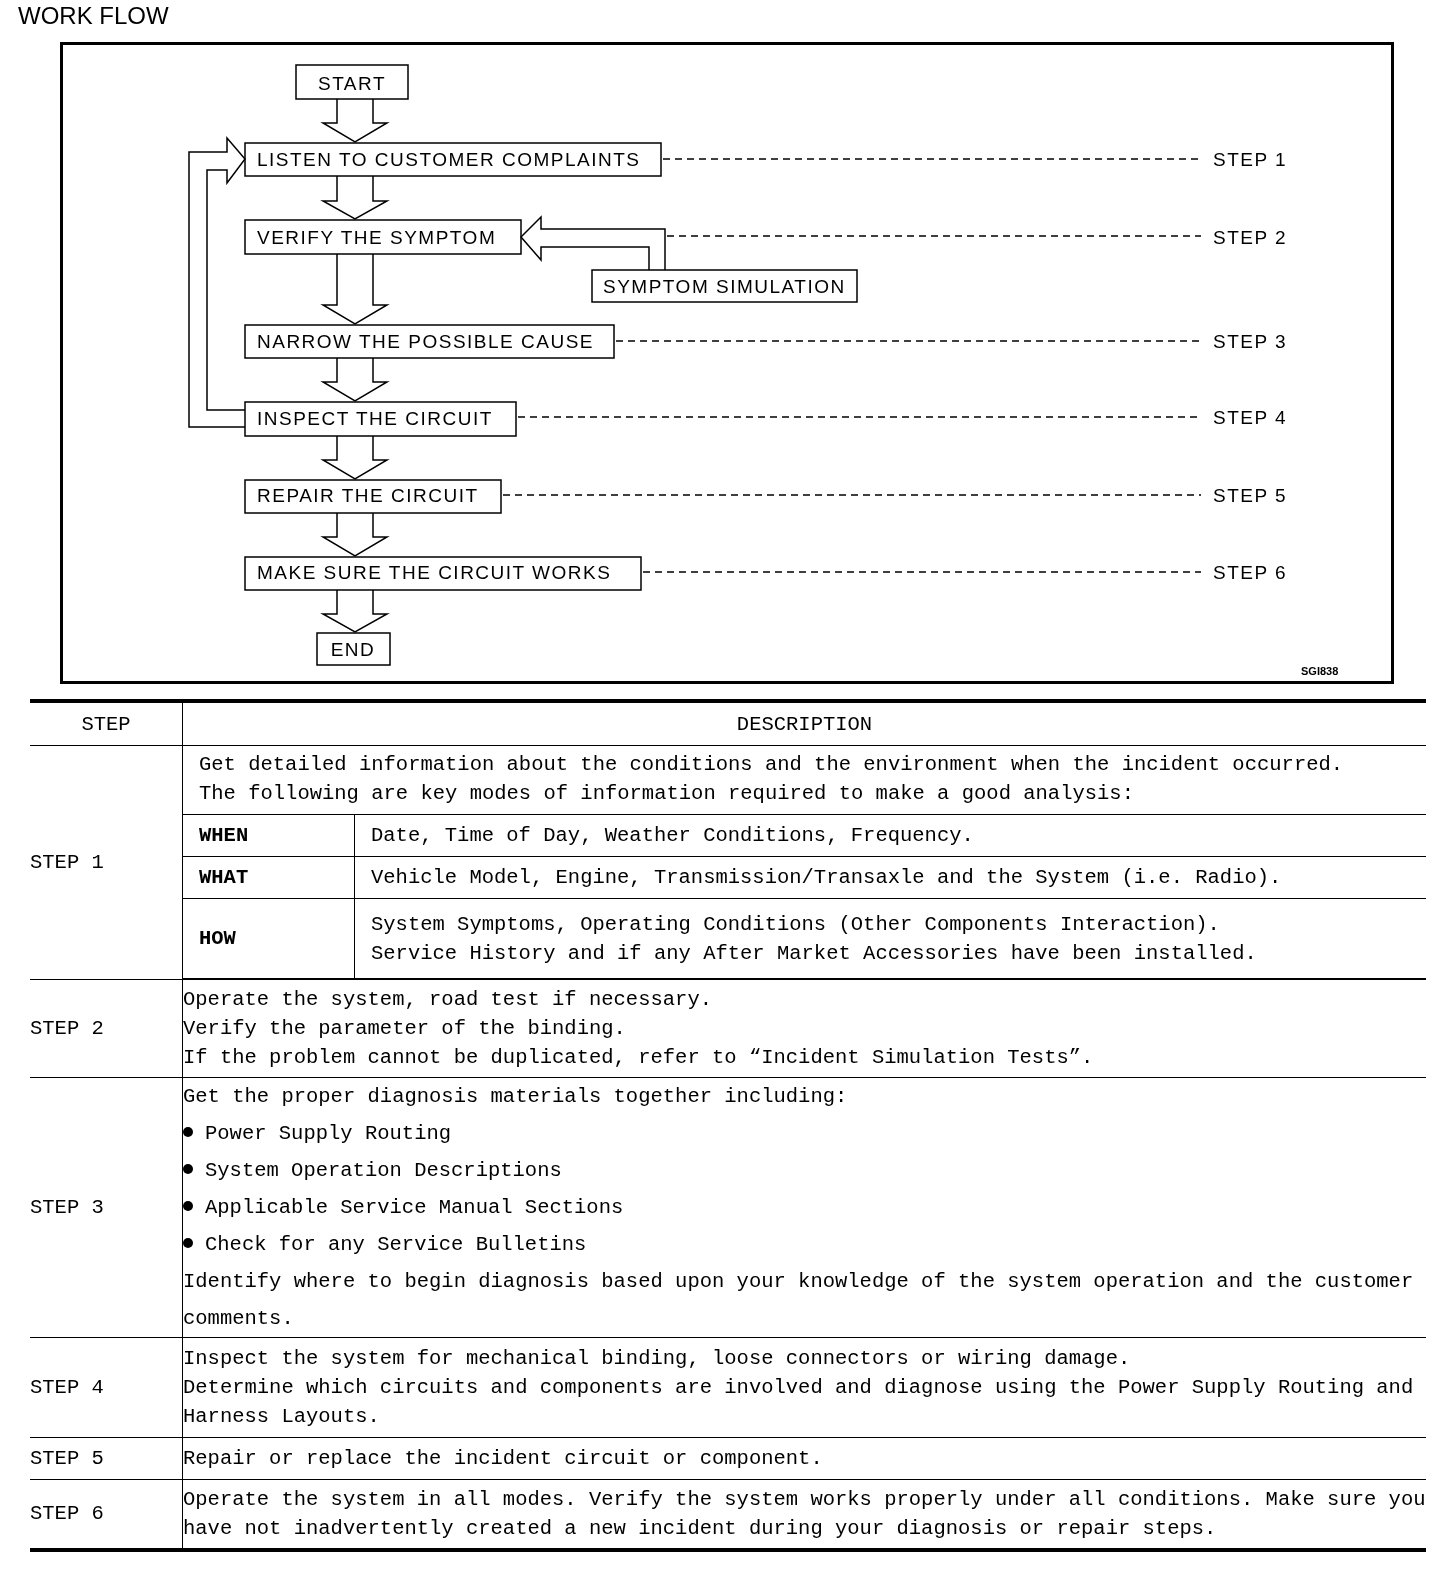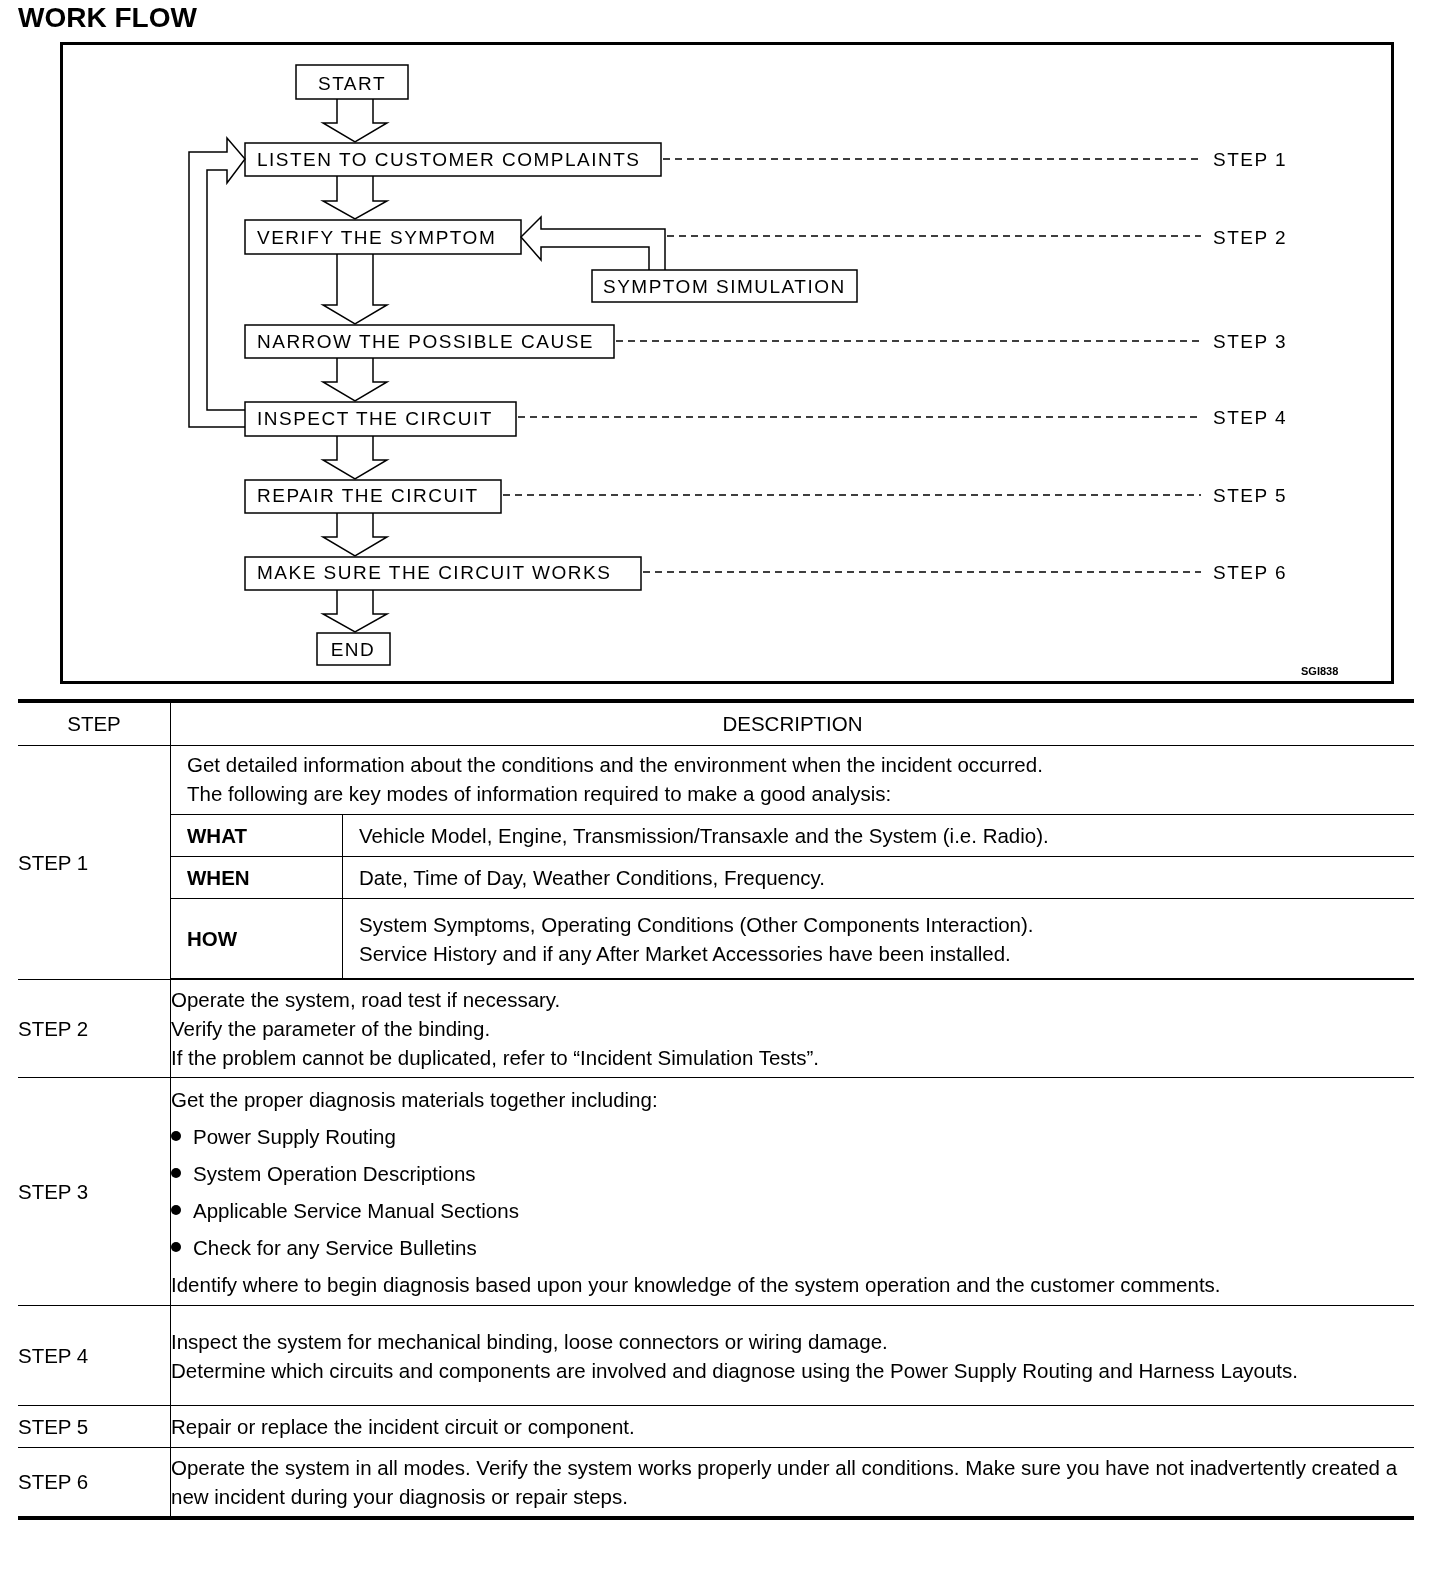--- a/index.html
+++ b/index.html
@@ -1,24 +1,24 @@
 <!DOCTYPE html>
 <html><head>
 <meta charset="utf-8">
 <style>
   html, body { margin:0; padding:0; background:#fff; }
   body { width:1440px; height:1582px; position:relative; font-family:"Liberation Sans", sans-serif; color:#000; overflow:hidden; }
-  .page-title { position:absolute; left:18px; top:2px; font-size:28px; font-weight:bold; letter-spacing:0px;text-align:center; }
+  .page-title { position:absolute; left:18px; top:2px; font-size:24px; font-weight:normal; letter-spacing:0px;text-align:center; }
   .diagram-frame { position:absolute; left:60px; top:42px; width:1328px; height:636px; border:3px solid #000; box-sizing:content-box; }
   svg text { font-family:"Liberation Sans", sans-serif; }
   .fc-label { font-size:19px; letter-spacing:1.5px; }
   .step-label { font-size:19px; letter-spacing:1.5px; }
   .fig-id { font-size:11px; font-weight:bold; }
 
-  table.steps { position:absolute; left:18px; top:699px; width:1396px; border-collapse:collapse; font-size:20.5px; }
+  table.steps { position:absolute; left:30px; top:699px; width:1396px; border-collapse:collapse; font-size:20.5px;font-family:Liberation Mono, monospace; }
   table.steps td, table.steps th { border:1px solid #000; padding:0; vertical-align:middle; }
   table.steps { border-top:4px solid #000; border-bottom:4px solid #000; }
   table.steps tr > *:first-child { border-left:none; }
   table.steps tr > *:last-child { border-right:none; }
   th.step-col { width:152px; height:42px; font-weight:normal; text-align:center; }
   th.desc-col { font-weight:normal; text-align:center; }
   td.step-cell { padding-left:16px; text-align:left; }
   .desc { padding:6px 16px; line-height:29px; }
   .inner { width:100%; border-collapse:collapse; }
   .inner td { border:none; }
@@ -117,26 +117,26 @@
   <tr>
     <td class="step-cell">STEP 1</td>
     <td class="nopad">
       <div class="desc" style="padding-top:4px;padding-bottom:6px;">
         <div>Get detailed information about the conditions and the environment when the incident occurred.</div>
         <div>The following are key modes of information required to make a good analysis:</div>
       </div>
       <table class="inner">
         <tbody>
               <tr class="subrow" style="height:42px;">
+          <td class="sub-key">WHEN</td>
+          <td class="sub-val">Date, Time of Day, Weather Conditions, Frequency.</td>
+        </tr>
+        <tr class="subrow" style="height:42px;">
           <td class="sub-key">WHAT</td>
           <td class="sub-val">Vehicle Model, Engine, Transmission/Transaxle and the System (i.e. Radio).</td>
-        </tr>
-        <tr class="subrow" style="height:42px;">
-          <td class="sub-key">WHEN</td>
-          <td class="sub-val">Date, Time of Day, Weather Conditions, Frequency.</td>
         </tr>
         <tr class="subrow" style="height:80px;">
           <td class="sub-key">HOW</td>
           <td class="sub-val">
             <div>System Symptoms, Operating Conditions (Other Components Interaction).</div>
             <div>Service History and if any After Market Accessories have been installed.</div>
           </td>
         </tr>
       </tbody>
           </table>

